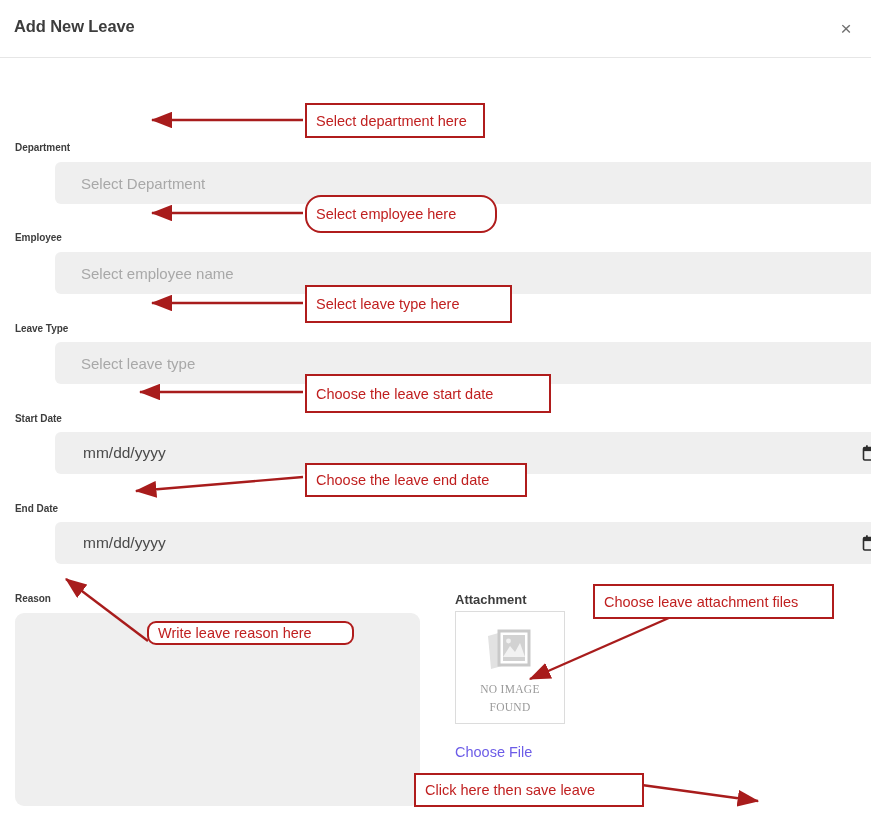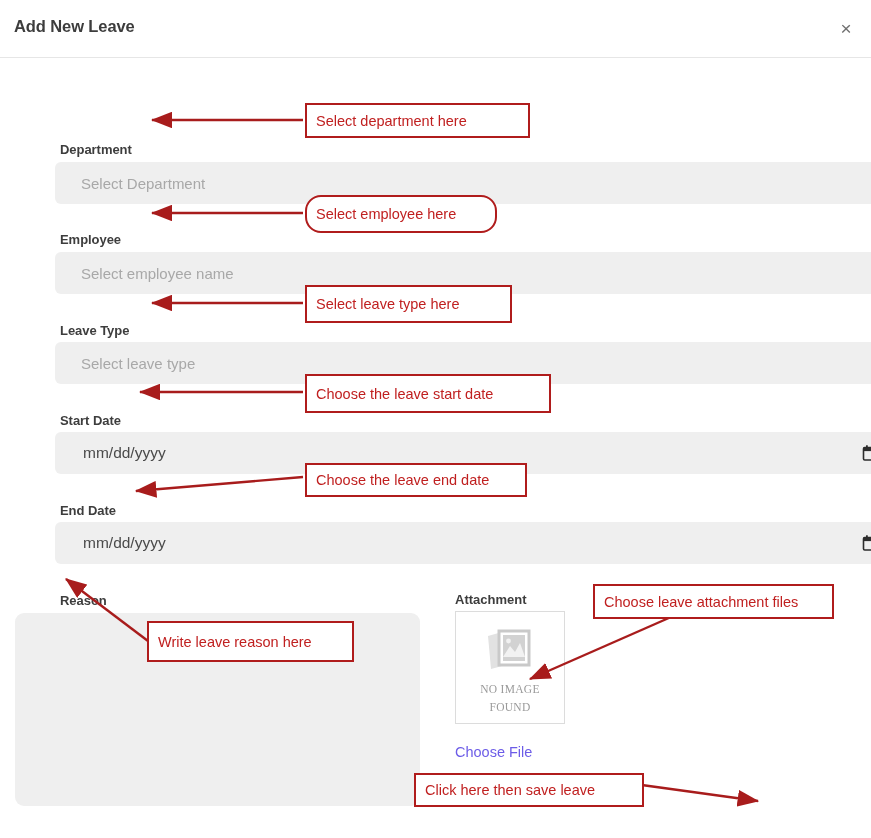--- a/index.html
+++ b/index.html
@@ -50,25 +50,24 @@
   }
 
   
   .modal-body {
     position: relative;
     padding: 0;
   }
   .field-label {
     position: absolute;
     left: 15px;
-    font-size: 13px;
+    font-size: 10px;
     font-weight: bold;
     color: #3d3d3d;
     letter-spacing: -0.05px;
-    margin-left: 45px;
   }
   .form-control {
     position: absolute;
     left: 15px;
     width: 842px;
     height: 42px;
     box-sizing: border-box;
     background: #efefef;
     border: none;
     border-radius: 6px;
@@ -284,20 +283,20 @@
 
   <line x1="303" y1="477" x2="136" y2="491" stroke="#a81c1c" stroke-width="2.4" marker-end="url(#ah)"></line>
 
   <line x1="148" y1="641" x2="66" y2="579" stroke="#a81c1c" stroke-width="2.4" marker-end="url(#ah)"></line>
 
   <line x1="687" y1="610" x2="530" y2="679" stroke="#a81c1c" stroke-width="2.4" marker-end="url(#ah)"></line>
 
   <line x1="620" y1="782" x2="758" y2="801" stroke="#a81c1c" stroke-width="2.4" marker-end="url(#ah)"></line>
 </svg>
 
-<div class="anno" style="left:305px; top:103px; width:225px; height:35px;">Select department here</div>
+<div class="anno" style="left:305px; top:103px; width:180px; height:35px;">Select department here</div>
 <div class="anno" style="left:305px; top:195px; width:192px; height:38px;border-radius:16px;">Select employee here</div>
 <div class="anno" style="left:305px; top:285px; width:207px; height:38px;">Select leave type here</div>
 <div class="anno" style="left:305px; top:374px; width:246px; height:39px;">Choose the leave start date</div>
 <div class="anno" style="left:305px; top:463px; width:222px; height:34px;">Choose the leave end date</div>
-<div class="anno" style="left:147px; top:621px; width:207px; height:41px;">Write leave reason here</div>
+<div class="anno" style="left:147px; top:621px; width:207px; height:24px;border-radius:9px;">Write leave reason here</div>
 <div class="anno" style="left:593px; top:584px; width:241px; height:35px;">Choose leave attachment files</div>
 <div class="anno" style="left:386px; top:773px; width:230px; height:34px;margin-left:28px;">Click here then save leave</div>
 
 </body></html>

